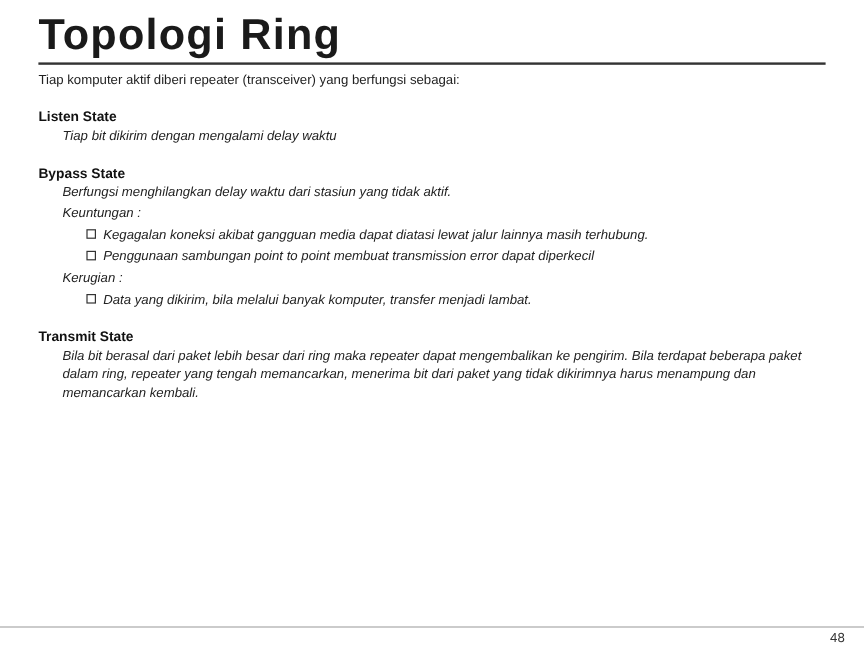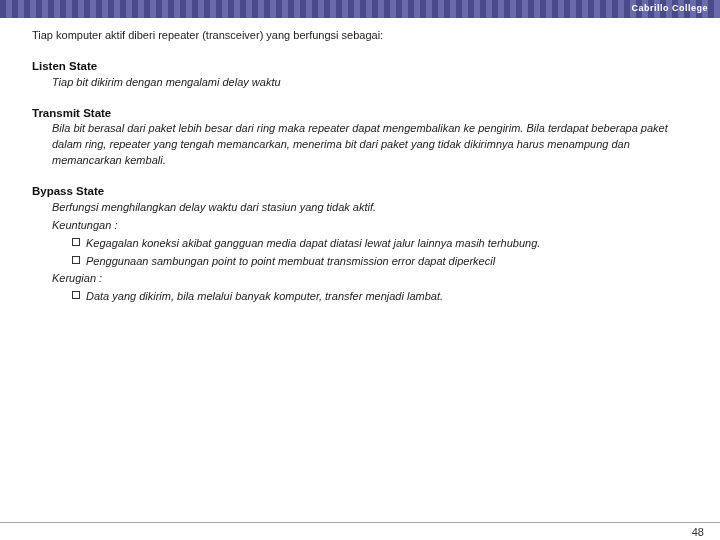--- a/index.html
+++ b/index.html
@@ -129,41 +129,36 @@
 
     .paragraph {
       margin-top: 2px;
     }
   </style>
 </head>
 <body>
 
 <div class="slide-container">
 
-  <div class="top-bar">
-    <span class="college-label">Cabrillo College</span>
-  </div>
 
   <div class="content-area">
 
+    <div class="title-section">
+      <span class="title-text">Topologi Ring</span>
+    </div>
 
     <div class="body-text">
 
       <div class="paragraph">
         <span>Tiap komputer aktif diberi repeater (transceiver) yang berfungsi sebagai:</span>
       </div>
 
       <div class="paragraph">
         <div class="section-heading">Listen State</div>
         <div class="indent-1">Tiap bit dikirim dengan mengalami delay waktu</div>
-      </div>
-
-      <div class="paragraph">
-        <div class="section-heading">Transmit State</div>
-        <div class="indent-1">Bila bit berasal dari paket lebih besar dari ring maka repeater dapat mengembalikan ke pengirim. Bila terdapat beberapa paket dalam ring, repeater yang tengah memancarkan, menerima bit dari paket yang tidak dikirimnya harus menampung dan memancarkan kembali.</div>
       </div>
 
       <div class="paragraph">
         <div class="section-heading">Bypass State</div>
         <div class="indent-1">Berfungsi menghilangkan delay waktu dari stasiun yang tidak aktif.</div>
 
         <div class="indent-1 paragraph">
           <div>Keuntungan :</div>
           <div class="indent-1">
             <div class="bullet-item">
@@ -182,20 +177,25 @@
           <div class="indent-1">
             <div class="bullet-item">
               <span class="bullet-square"></span>
               <span class="bullet-text">Data yang dikirim, bila melalui banyak komputer, transfer menjadi lambat.</span>
             </div>
           </div>
         </div>
 
       </div>
 
+      <div class="paragraph">
+        <div class="section-heading">Transmit State</div>
+        <div class="indent-1">Bila bit berasal dari paket lebih besar dari ring maka repeater dapat mengembalikan ke pengirim. Bila terdapat beberapa paket dalam ring, repeater yang tengah memancarkan, menerima bit dari paket yang tidak dikirimnya harus menampung dan memancarkan kembali.</div>
+      </div>
+
     </div>
 
   </div>
 
   <div class="bottom-bar">
     <span class="page-number">48</span>
   </div>
 
 </div>
 

